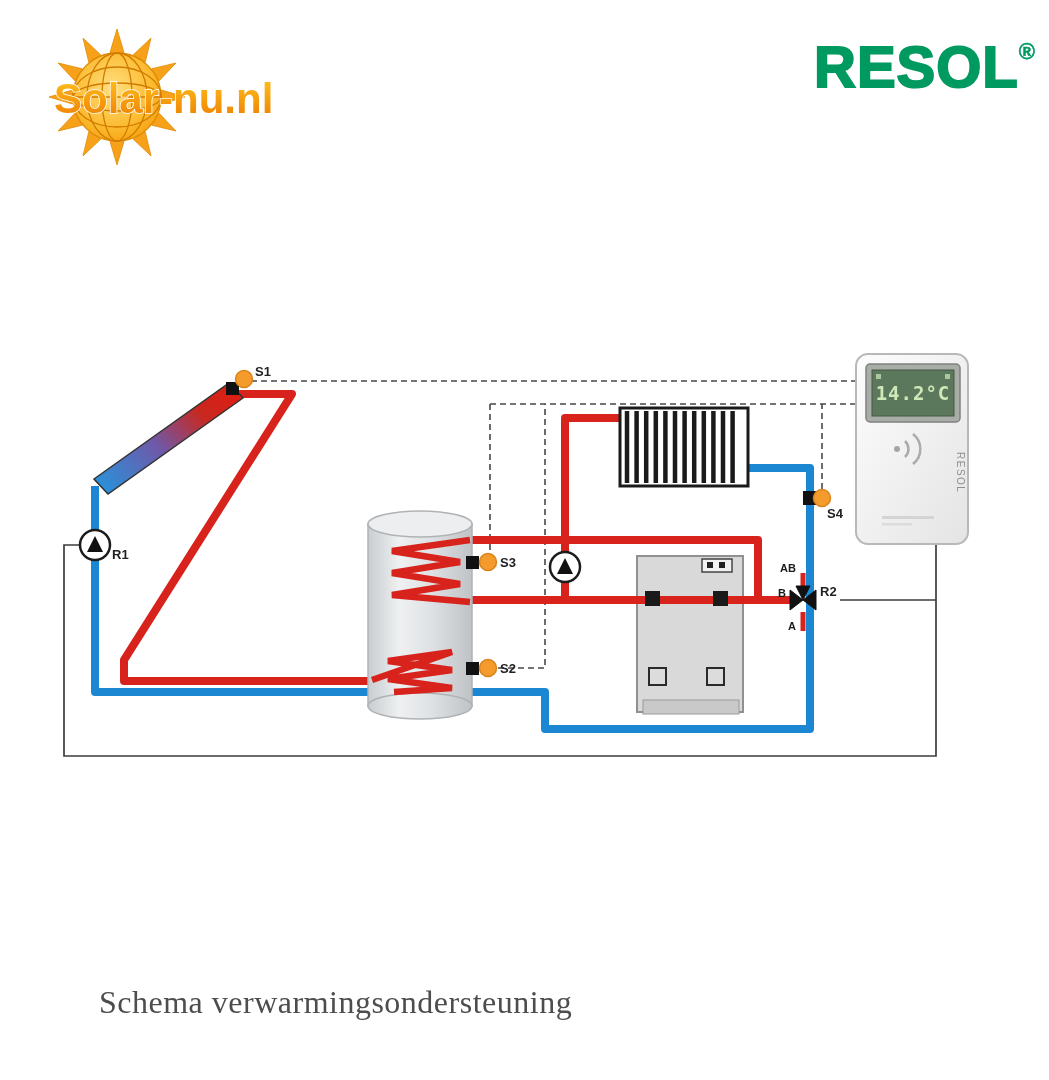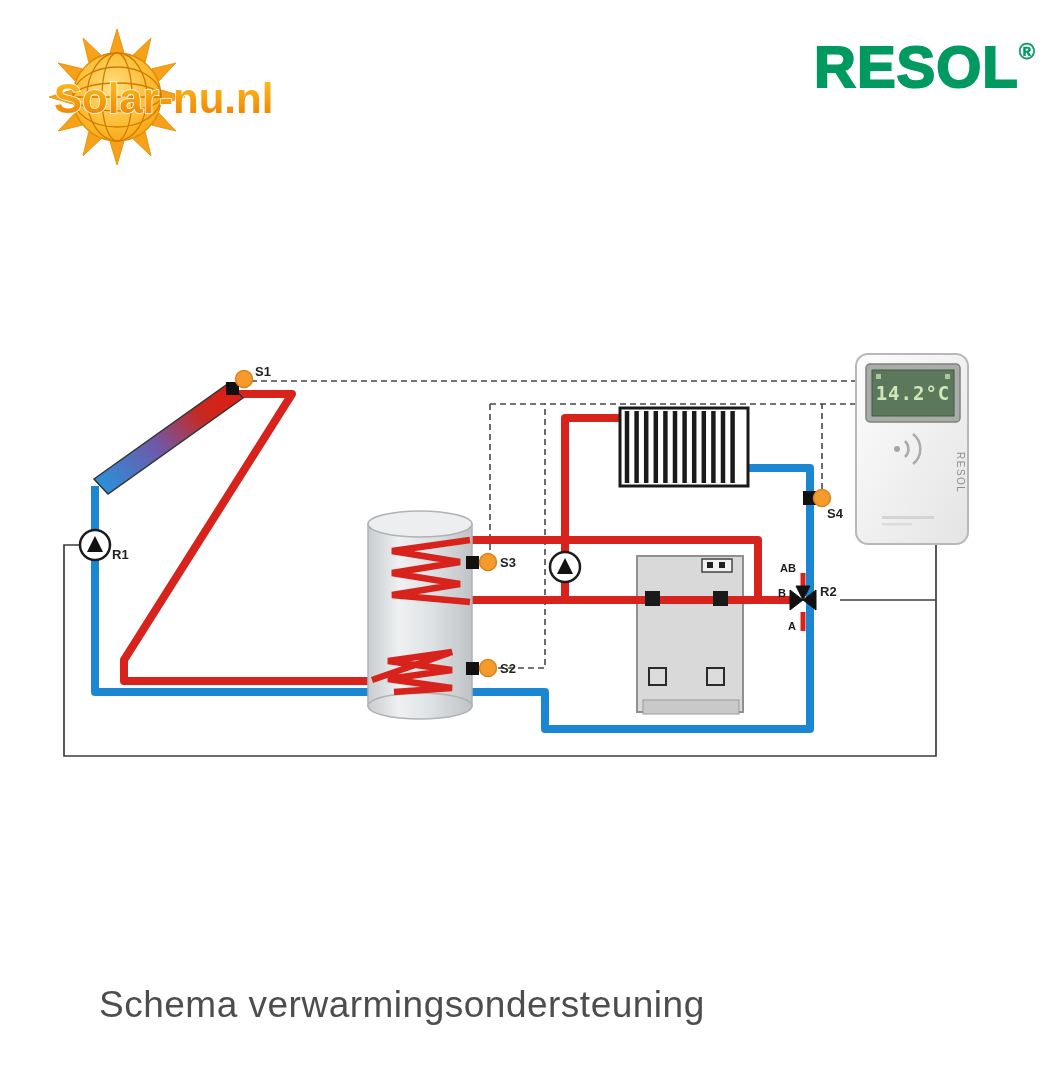--- a/index.html
+++ b/index.html
@@ -16,22 +16,22 @@
   .valve-label{font-size:11px;font-weight:bold;fill:#1a1a1a;}
   .lcd-text{font-family:"DejaVu Sans Mono",monospace;font-size:19px;font-weight:bold;
             fill:var(--lcd-text-color);letter-spacing:1px;}
   .ctrl-side-text{font-size:10px;fill:#8f8f8f;letter-spacing:1.5px;}
   .solar-text{font-size:42px;font-weight:bold;fill:url(#solarTextGrad);
               stroke:#ffffff;stroke-width:1.5px;paint-order:stroke;}
   .resol-logo{position:absolute;left:814px;top:38px;color:var(--resol-green);
               font-weight:bold;font-size:58px;letter-spacing:1px;
               -webkit-text-stroke:2px currentColor;line-height:1;}
   .resol-logo sup{font-size:22px;-webkit-text-stroke:0.5px currentColor;vertical-align:28px;}
-  .caption{position:absolute;left:99px;top:984px;font-size:37px;color:#4d4d4d;
-           letter-spacing:0.5px;}
+  .caption{position:absolute;left:99px;top:984px;font-size:32px;color:#4d4d4d;
+           letter-spacing:0.5px;font-family:Liberation Serif, serif;}
 </style>
 </head>
 <body>
 
 <div class="page">
 
   <svg width="1049" height="1080" viewBox="0 0 1049 1080">
     <defs>
       <linearGradient id="collGrad" gradientUnits="userSpaceOnUse" x1="108" y1="494" x2="229" y2="383">
         <stop offset="0" stop-color="#2b90d9"></stop>

